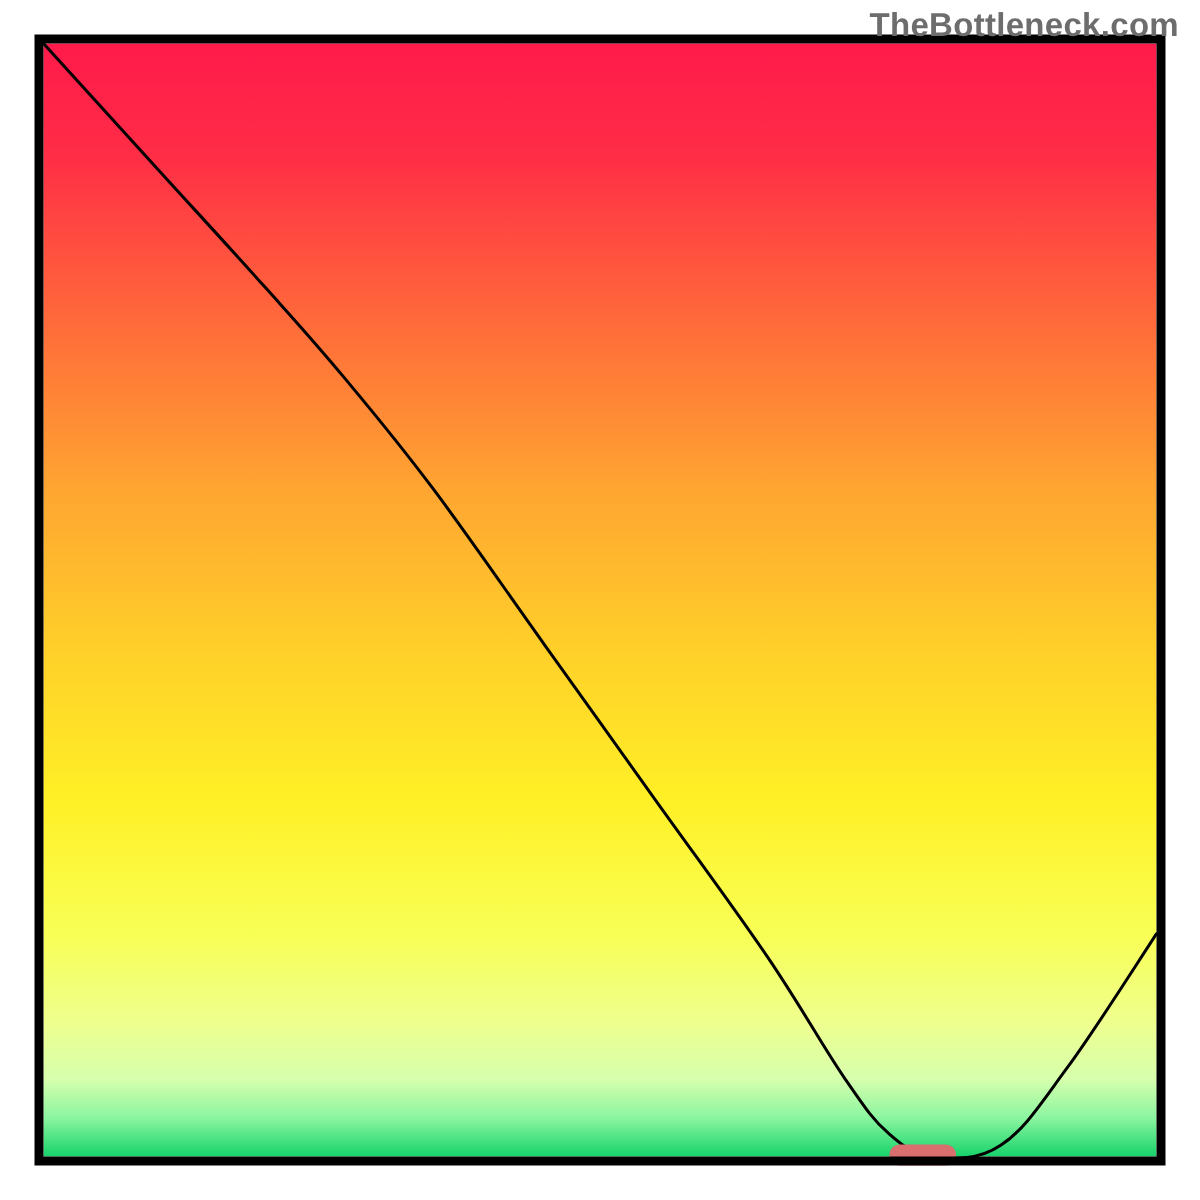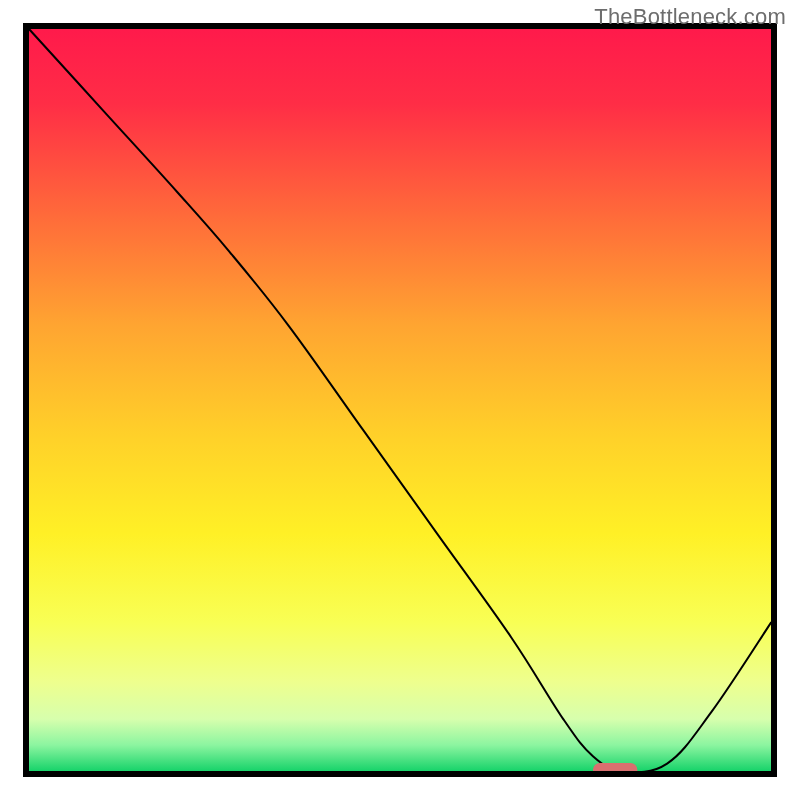--- a/index.html
+++ b/index.html
@@ -14,21 +14,21 @@
     position: relative;
     width: 800px;
     height: 800px;
   }
   .watermark {
     position: absolute;
     top: 4px;
     right: 14px;
     color: #6d6d6d;
     font-size: 22px;
-    font-weight: 400;
+    font-weight: 700;
     letter-spacing: 0.2px;
     z-index: 10;
   }
   svg {
     position: absolute;
     left: 0;
     top: 0;
     width: 800px;
     height: 800px;
   }

